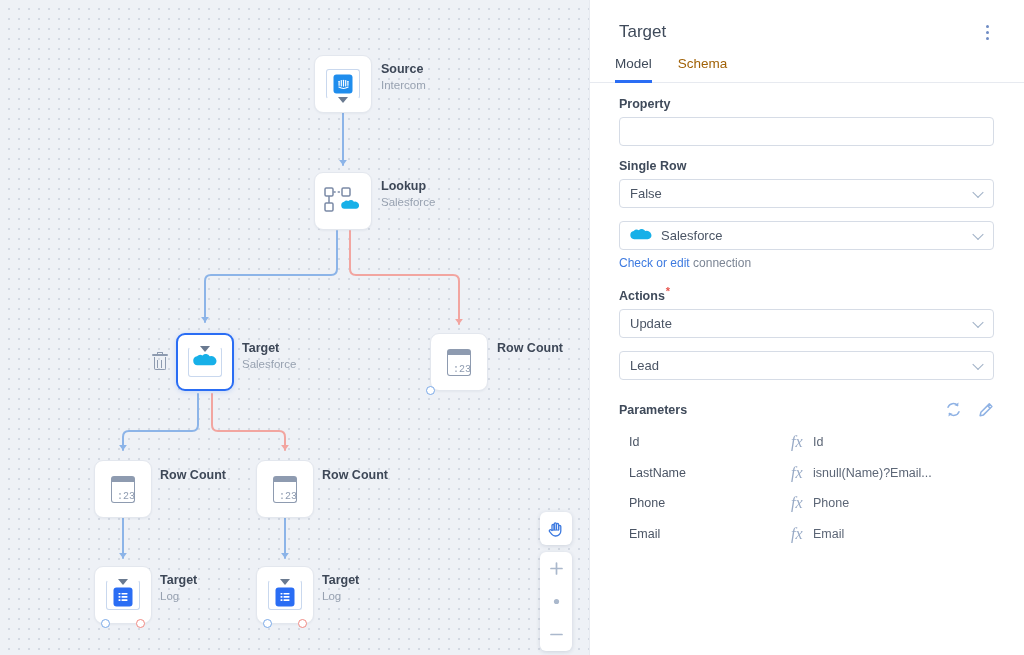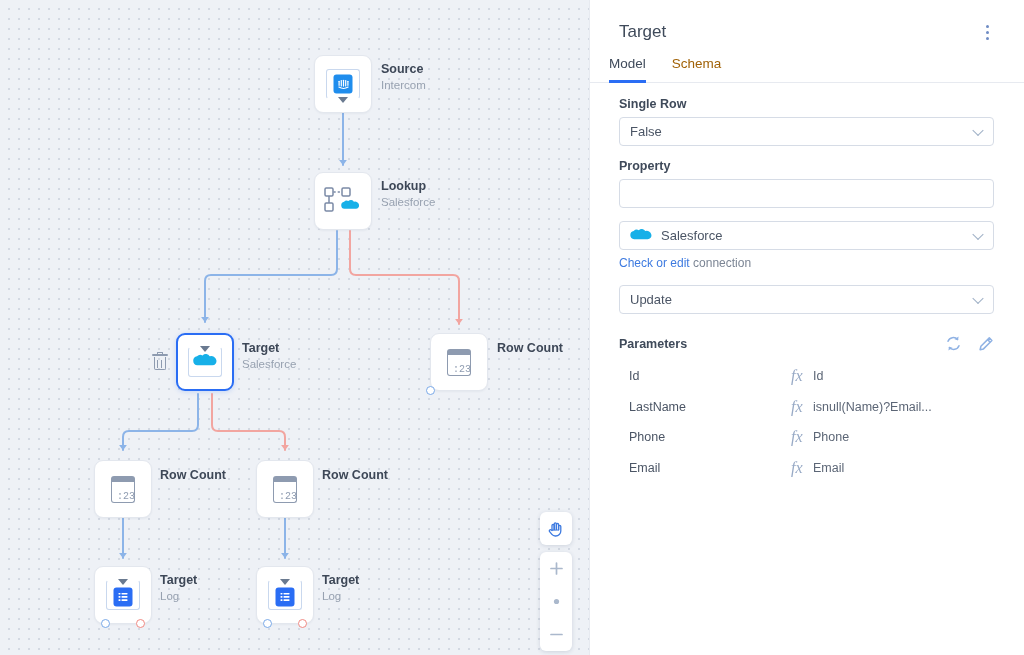--- a/index.html
+++ b/index.html
@@ -148,21 +148,21 @@
   .panel-head {
     padding: 22px 28px 0 29px;
     display:flex; align-items:flex-start; justify-content:space-between;
   }
   .panel-title { font-size: 17px; color: #3f4a5a; }
   .kebab { width: 18px; height: 20px; display:flex; flex-direction:column;
            align-items:center; justify-content:center; gap:3px; cursor:pointer; }
   .kebab span { width:3px; height:3px; border-radius:50%; background:#6f8cc4; display:block; }
 
   .tabs {
-    display:flex; gap: 26px; padding: 14px 29px 0 19px;
+    display:flex; gap: 26px; padding: 14px 29px 0 25px;
     border-bottom: 1px solid #e7eaf0; position: relative;
   }
   .tab {
     font-size: 13.5px; color: #a16207; padding-bottom: 9px; cursor: pointer;
     border-bottom: 3px solid transparent; margin-bottom: -1px;
   }
   .tab.active { color: #3f4a5a; border-bottom-color: #2a6df4; }
 
   .fields { padding: 14px 30px 0 29px; }
   .fld { margin-bottom: 13px; }
@@ -438,57 +438,64 @@
     </div>
 
     <div class="tabs">
       <div class="tab active">Model</div>
       <div class="tab">Schema</div>
     </div>
 
     <div class="fields">
 
       <div class="fld">
+        <label class="fld-label">Property</label>
+        <div class="control">
+          <span class="val"></span>
+        </div>
+      </div>
+
+      <div class="fld">
         <label class="fld-label">Single Row</label>
         <div class="control">
           <span class="val">False</span>
           <span class="chev"></span>
-        </div>
-      </div>
-
-      <div class="fld">
-        <label class="fld-label">Property</label>
-        <div class="control">
-          <span class="val"></span>
         </div>
       </div>
 
       <div class="fld" style="margin-bottom:7px;">
         <div class="control">
           <span class="sf-cloud-sm">
             <svg width="22" height="15" viewBox="0 0 22 15">
               <path d="M8.8,2.2 a4.1,4.1 0 0 1 6.5,0.8 a4.6,4.6 0 0 1 6.0,3.5 a3.8,3.8 0 0 1 -3.7,4.8 L4.1,11.3 A4.2,4.2 0 0 1 3.7,3.0 a4.1,4.1 0 0 1 5.1,-0.8 z" fill="#17b0e8"></path>
             </svg>
           </span>
           <span class="val">Salesforce</span>
           <span class="chev"></span>
         </div>
         <div class="link-row">
           <span class="link">Check or edit</span><span class="muted"> connection</span>
         </div>
       </div>
 
       <div class="fld" style="margin-top:15px;">
+        <label class="fld-label">
+          <span>Actions</span><span class="req">*</span>
+        </label>
         <div class="control">
           <span class="val">Update</span>
           <span class="chev"></span>
         </div>
       </div>
 
       <div class="fld">
+        <div class="control">
+          <span class="val">Lead</span>
+          <span class="chev"></span>
+        </div>
       </div>
 
       <div class="params-head">
         <span class="params-title">Parameters</span>
         <span class="params-actions">
           <span class="icon-btn">
             <svg width="17" height="17" viewBox="0 0 17 17">
               <g fill="none" stroke="#8fb2e4" stroke-width="1.5" stroke-linecap="round">
                 <path d="M3.0,6.3 a5.8,5.8 0 0 1 9.6,-1.9"></path>
                 <path d="M14.0,10.7 a5.8,5.8 0 0 1 -9.6,1.9"></path>

